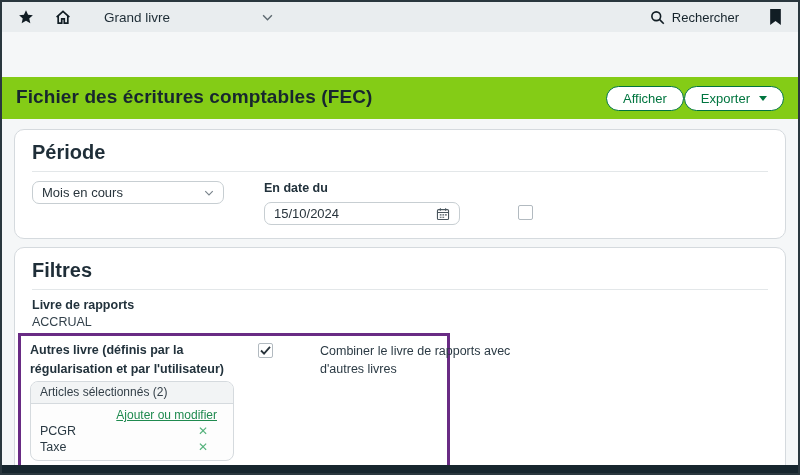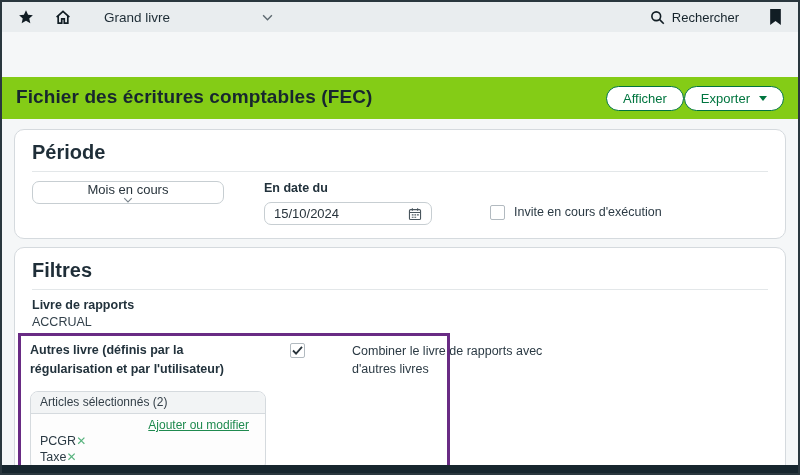--- a/index.html
+++ b/index.html
@@ -44,48 +44,48 @@
   .card h2{ font-size:20px; font-weight:bold; color:#1f2e38; padding:5px 0 7px; border-bottom:1px solid #e3e7e9; }
   .lbl{ font-size:12.5px; font-weight:bold; color:#22323c; }
   .val{ font-size:12.5px; color:#33414b; }
   .fields{ display:flex; align-items:flex-start; margin-top:9px; }
   .field .lbl{ display:block; margin-bottom:7px; }
   .selectbox, .inputbox{
     height:23px; border:1px solid #c7ced2; border-radius:7px; background:#fff;
     display:flex; align-items:center; justify-content:space-between;
     padding:0 9px; font-size:13px; color:#28343c; cursor:pointer;
   }
-  .selectbox{ width:192px;flex-direction:column; }
+  .selectbox{ width:192px; }
   .field-date{ margin-left:40px; }
-  .field-date .inputbox{ width:168px; }
+  .field-date .inputbox{ width:196px; }
   
   .check{ display:flex; align-items:flex-start; gap:9px; font-size:12.5px; color:#2b3a44; cursor:pointer; }
   .box{
     width:15px; height:15px; flex:0 0 15px; border:1px solid #b2bac0; border-radius:2px;
     background:#fff; display:flex; align-items:center; justify-content:center;
   }
   .invite-check{ margin-left:58px; margin-top:24px; }
   
   .livre-lbl{ margin-top:8px; }
   .livre-val{ margin:3px 0 4px; }
   .highlight{
     border:3px solid #692b84; margin-left:-14px; width:432px;
     padding:4px 10px 9px 9px; display:flex; align-items:flex-start;
   }
   .hl-left{ width:237px; }
   .hl-left .lbl{ line-height:1.25; }
   .selpanel{
-    width:236px; margin-top:14px; border:1px solid #d5dade; border-radius:8px;
+    width:204px; margin-top:4px; border:1px solid #d5dade; border-radius:8px;
     overflow:hidden; background:#fdfdfd;
   }
   .selhead{ background:#f2f4f5; border-bottom:1px solid #d5dade; font-size:12px; color:#333f48; padding:3px 9px 4px; }
   .selbody{ padding:1px 9px 5px; }
   .linkrow{ text-align:right; padding-right:7px; }
   .addlink{ font-size:12px; color:#1f8a4f; text-decoration:underline; cursor:pointer; }
-  .selitem{ display:flex; align-items:center; padding:1px 0; }
+  .selitem{ display:flex; justify-content:space-between; align-items:center; padding:1px 0; }
   .selitem .val{ color:#2b3a44; }
   .remove-x{ color:#55b27c; font-size:12px; margin-right:16px; cursor:pointer; line-height:1; }
   .combine-check{ margin-left:24px; margin-top:3px;gap:47px; }
   .combine-check span.txt{ width:208px; line-height:1.4; }
   .siren-lbl{ margin-top:8px; }
   .req{ color:#c62828; font-weight:bold; margin-left:3px; }
   .siren-select{ width:200px; margin-top:6px; }
   
   .bottombar{ position:absolute; left:0; right:0; bottom:0; height:8px; background:#17262e; }
   svg{ display:block; }
@@ -159,21 +159,20 @@
           <div class="inputbox">
             <span>15/10/2024</span>
             <svg width="14" height="14" viewBox="0 0 24 24" fill="none" stroke="#49555d" stroke-width="1.9">
                 <rect x="2.5" y="4.5" width="19" height="17" rx="2"></rect>
                 <path d="M2.5 9.5h19M7.5 2v4.5M16.5 2v4.5M6.5 13.5h3M11 13.5h3M15.5 13.5h3M6.5 17.5h3M11 17.5h3"></path>
               </svg>
           </div>
         </div>
         <label class="check invite-check">
           <span class="box"></span>
-          <span class="txt">Invite en cours d'exécution</span>
         </label>
       </div>
     </section>
 
     <section class="card">
       <h2>Filtres</h2>
 
       <div class="lbl livre-lbl">Livre de rapports</div>
       <div class="val livre-val">ACCRUAL</div>
 

